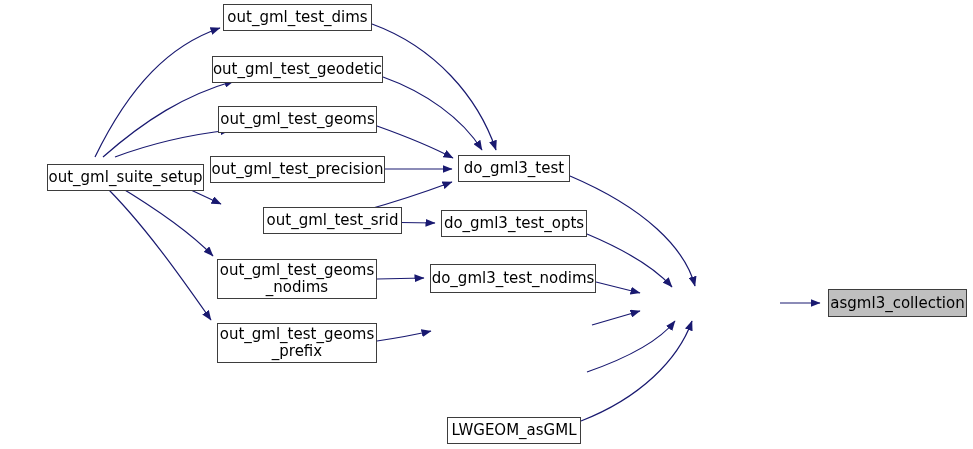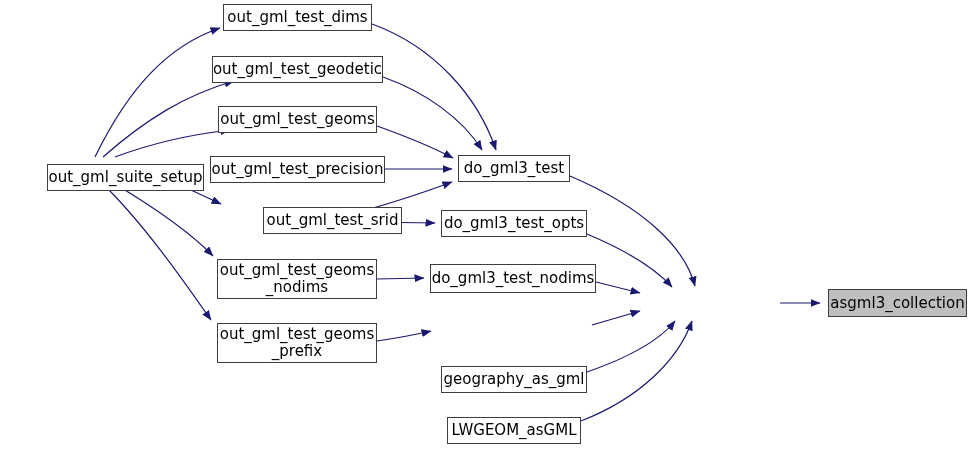--- a/index.html
+++ b/index.html
@@ -100,20 +100,19 @@
   <div class="node" style="left:217px; top:323px; width:160px; height:40px;">out_gml_test_geoms
 _prefix</div>
 
   <div class="node" style="left:458px; top:155px; width:112px; height:27px;">do_gml3_test</div>
 
   <div class="node" style="left:441px; top:210px; width:146px; height:27px;">do_gml3_test_opts</div>
 
   <div class="node" style="left:430px; top:264px; width:166px; height:29px;">do_gml3_test_nodims</div>
 
 
-  <div class="node" style="left:441px; top:366px; width:146px; height:27px;">geography_as_gml</div>
 
   <div class="node" style="left:447px; top:417px; width:134px; height:27px;">LWGEOM_asGML</div>
 
 
   <div class="node highlight" style="left:828px; top:289px; width:139px; height:28px;">asgml3_collection</div>
 
 </div>
 
 </body></html>

